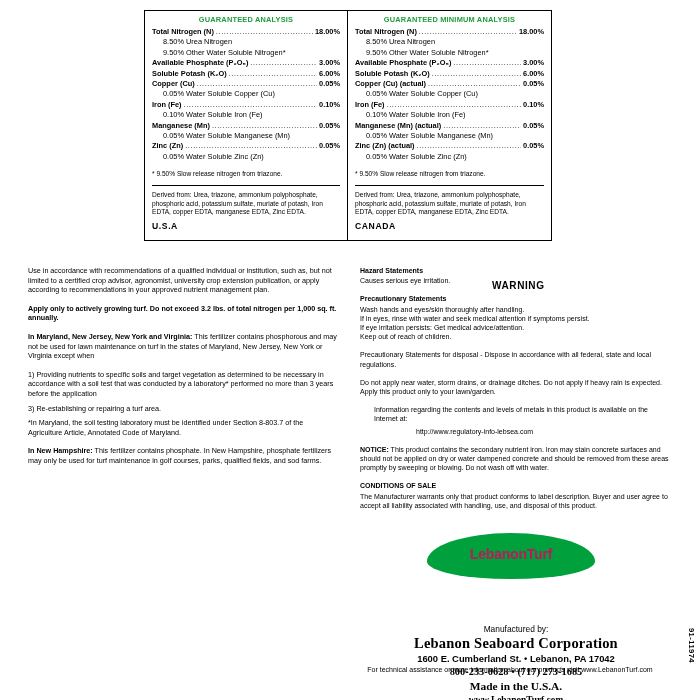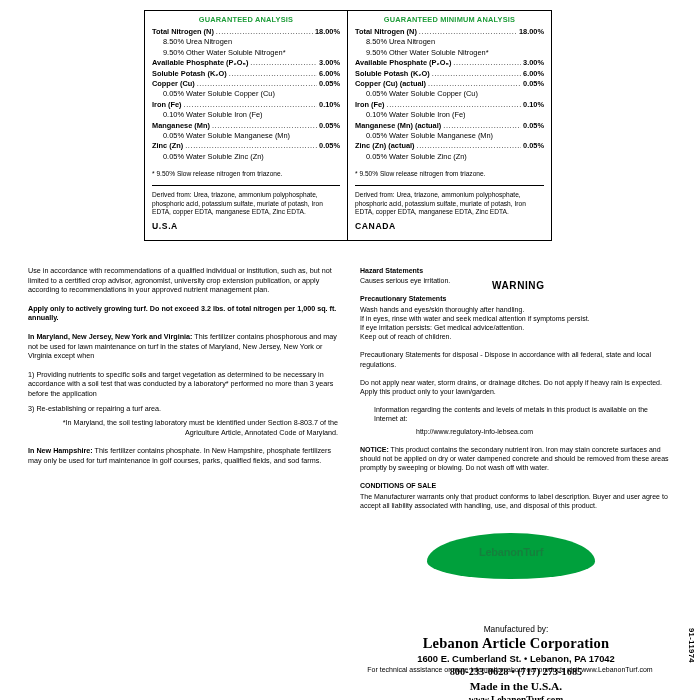--- a/index.html
+++ b/index.html
@@ -103,21 +103,21 @@
     left: 360px;
     top: 266px;
     width: 312px;
     font-size: 7px;
     line-height: 9.2px;
   }
   .p { margin: 0 0 9px 0; }
   .p.tight { margin-bottom: 5px; }
   b.h { font-weight: bold; }
   .hdr { font-weight: bold; margin: 0 0 1px 0; }
-  .rule-note { margin-top: 2px; text-align: right; }
+  .rule-note { margin-top: 2px; }
 
   
   .logo-wrap {
     position: absolute;
     left: 427px;
     top: 533px;
     width: 168px;
     text-align: center;
   }
   .logo-leaf {
@@ -131,22 +131,22 @@
     width: 168px; height: 46px;
     background: #00a03c;
     border-radius: 50% 50% 50% 50% / 62% 62% 38% 38%;
   }
   .leaf-text {
     position: absolute;
     left: 0;
     top: 13px;
     width: 168px;
     text-align: center;
-    color: #15803d;
-    font-size: 11px;
+    color: #be185d;
+    font-size: 14px;
     font-weight: bold;
     letter-spacing: -.2px;
   }
 
   
   .mfg {
     position: absolute;
     left: 360px;
     top: 578px;
     width: 312px;
@@ -379,21 +379,21 @@
 
 <div class="logo-wrap">
   <div class="logo-leaf">
     <div class="leaf-shape"></div>
     <div class="leaf-text">LebanonTurf</div>
   </div>
 </div>
 
 <div class="mfg">
   <div class="by">Manufactured by:</div>
-  <div class="company">Lebanon Article Corporation</div>
+  <div class="company">Lebanon Seaboard Corporation</div>
   <div class="addr">1600 E. Cumberland St. • Lebanon, PA 17042</div>
   <div class="phone">800-233-0628 • (717) 273-1685</div>
   <div class="made">Made in the U.S.A.</div>
   <div class="web">www.LebanonTurf.com</div>
 </div>
 
 <div class="tech">For technical assistance or more information about our products visit www.LebanonTurf.com</div>
 
 <div class="vcode">91-11974</div>
 

